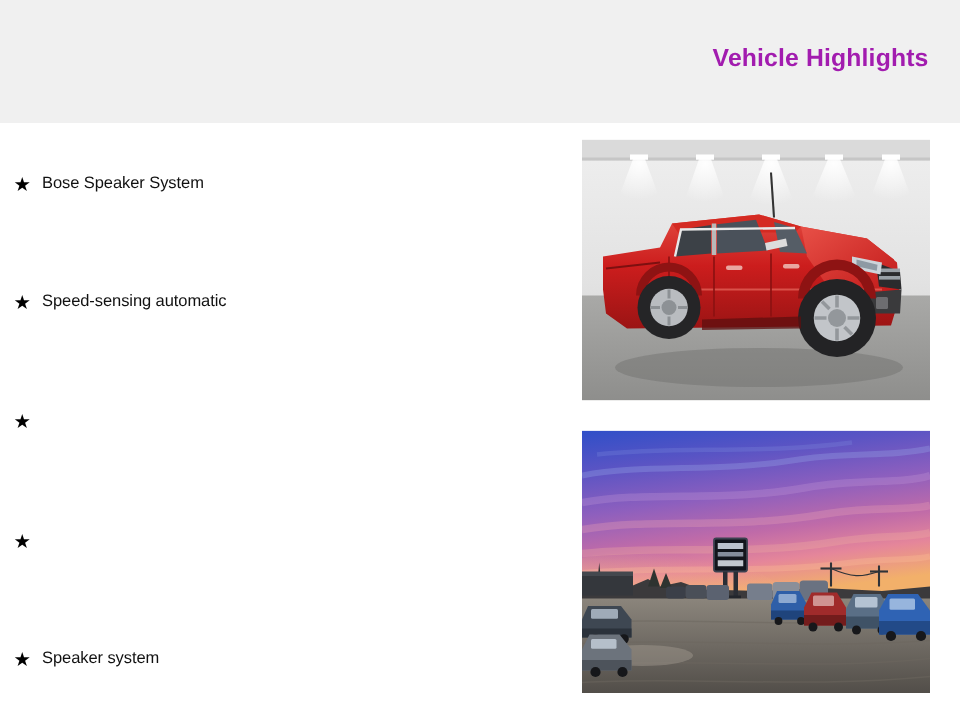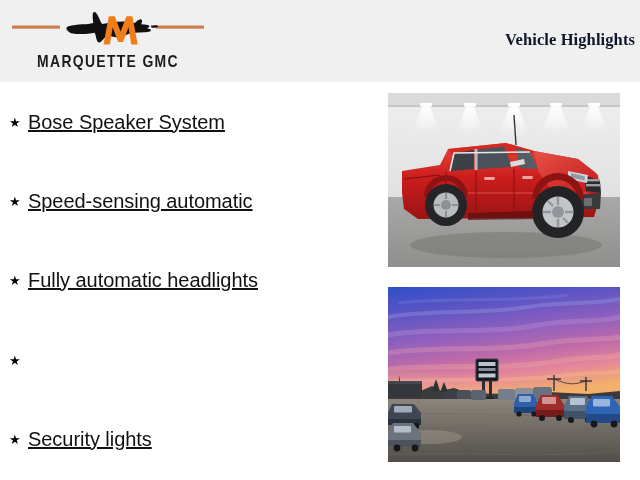--- a/index.html
+++ b/index.html
@@ -52,28 +52,27 @@
     font-size: 17px;
     letter-spacing: 1.6px;
     color: #1c1c1c;
     transform: scaleX(0.82);
     transform-origin: center top;
     white-space: nowrap;
   }
 
   .header-title {
     position: absolute;
-    right: 5px;
+    right: 21px;
     top: 30px;
     font-size: 16.5px;
     font-weight: bold;
-    color: #0f172a;
+    color: #a21caf;
     letter-spacing: 0.1px;
     white-space: nowrap;
-    font-family: Liberation Serif, serif;
   }
 
   
   .features {
     position: absolute;
     left: 0;
     top: 82px;
     width: 380px;
     height: 398px;
   }
@@ -95,24 +94,23 @@
   .bullet-star {
     font-size: 13px;
     line-height: 1;
     color: #000000;
     width: 19px;
     flex: 0 0 19px;
     text-align: left;
   }
 
   .feature-label {
-    font-size: 20px;
+    font-size: 11px;
     color: #111111;
     letter-spacing: -0.05px;
-    text-decoration: underline;
   }
 
   
   .photo {
     position: absolute;
     overflow: hidden;
     background: #ffffff;
   }
 
   .photo-truck {
@@ -129,134 +127,47 @@
     height: 175px;
   }
 
   .photo svg { display: block; width: 100%; height: 100%; }
 </style>
 </head>
 <body>
 
 <div class="header">
 
-  <div class="brand">
-
-    <div class="brand-mark">
-      <svg viewBox="0 0 200 48" xmlns="http://www.w3.org/2000/svg">
-
-        <rect x="4" y="21.5" width="48" height="3.2" fill="#cf7f4c"></rect>
-
-        <rect x="148" y="21.5" width="48" height="3.2" fill="#cf7f4c"></rect>
-
-        <path fill="#111111" d="
-          M 60.5 27.5
-          C 58 25.6 57.6 23.2 60.4 22.3
-          C 64.5 21 69.6 20.6 74.4 20.3
-          C 78.4 20.0 82.0 19.7 85.3 18.9
-          C 85.0 16.3 84.5 13.5 84.7 11.0
-          C 84.9 8.6 86.0 7.6 87.5 8.8
-          C 89.3 10.2 90.6 13.0 91.7 15.6
-          C 92.6 17.7 93.3 19.6 94.3 20.0
-          C 97.0 19.5 100.0 19.0 103.0 18.6
-          C 107.0 18.0 111.0 17.6 115.0 17.6
-          C 118.2 17.6 121.0 17.9 123.3 18.7
-          C 125.0 19.3 126.3 19.2 127.6 18.2
-          C 129.1 17.0 130.6 15.6 132.3 15.3
-          C 133.6 15.1 134.2 16.1 134.1 17.3
-          C 134.0 18.4 133.5 19.4 133.2 20.2
-          C 135.4 20.4 137.6 20.5 139.6 20.9
-          C 141.0 21.2 141.8 21.9 141.3 22.7
-          C 140.9 23.4 139.8 23.8 139.0 24.2
-          C 140.3 24.6 141.6 24.8 142.5 25.5
-          C 143.3 26.2 143.0 27.1 141.9 27.5
-          C 140.3 28.1 138.2 28.2 136.4 28.3
-          C 133.0 28.5 129.6 28.4 126.4 28.7
-          C 123.9 28.9 121.6 29.3 119.6 30.2
-          C 117.4 31.2 115.4 32.4 113.1 33.0
-          C 110.9 33.6 108.7 33.4 106.6 33.0
-          C 104.6 32.6 102.8 32.0 100.9 31.9
-          C 99.3 31.8 98.1 32.5 97.0 33.6
-          C 95.6 35.0 94.4 36.8 92.9 37.8
-          C 91.6 38.7 90.3 38.6 89.5 37.4
-          C 88.6 36.1 88.2 34.0 87.8 32.2
-          C 87.5 30.8 87.2 29.5 86.6 28.8
-          C 83.7 29.3 80.6 29.7 77.4 29.9
-          C 73.0 30.2 68.5 30.2 64.7 29.5
-          C 62.8 29.2 61.4 28.5 60.5 27.5
-          Z
-        "></path>
-
-        <path fill="#111111" d="
-          M 143.0 21.6
-          C 145.0 21.2 147.4 20.9 149.3 21.4
-          C 150.4 21.7 150.4 22.5 149.4 23.0
-          C 147.8 23.8 145.4 24.0 143.4 23.8
-          Z
-        "></path>
-
-        <path fill="#111111" d="
-          M 86.5 18.6
-          C 85.5 15.2 84.5 11.4 85.3 9.0
-          C 85.8 7.5 87.0 7.6 88.0 8.9
-          C 89.4 10.7 90.4 13.6 91.2 16.1
-          C 91.7 17.6 92.1 18.9 92.5 19.7
-          C 90.6 19.9 88.6 20.1 86.9 20.3
-          Z
-        "></path>
-
-        <path fill="#f07d1a" d="
-          M 95.5 40.5
-          L 100.8 12.2
-          L 106.8 12.2
-          L 112.6 27.8
-          L 118.4 12.2
-          L 124.4 12.2
-          L 129.7 40.5
-          L 123.3 40.5
-          L 120.5 23.2
-          L 115.1 38.0
-          L 110.1 38.0
-          L 104.7 23.2
-          L 101.9 40.5
-          Z
-        "></path>
-      </svg>
-    </div>
-
-    <div class="brand-name">MARQUETTE GMC</div>
-  </div>
 
   <div class="header-title">Vehicle Highlights</div>
 </div>
 
 <div class="features">
 
   <div class="feature-row r0">
     <span class="bullet-star">★</span>
     <span class="feature-label">Bose Speaker System</span>
   </div>
 
   <div class="feature-row r1">
     <span class="bullet-star">★</span>
     <span class="feature-label">Speed-sensing automatic</span>
   </div>
 
   <div class="feature-row r2">
     <span class="bullet-star">★</span>
-    <span class="feature-label">Fully automatic headlights</span>
   </div>
 
   <div class="feature-row r3">
     <span class="bullet-star">★</span>
   </div>
 
   <div class="feature-row r4">
     <span class="bullet-star">★</span>
-    <span class="feature-label">Security lights</span>
+    <span class="feature-label">Speaker system</span>
   </div>
 </div>
 
 <div class="photo photo-truck">
   <svg viewBox="0 0 232 174" xmlns="http://www.w3.org/2000/svg">
     <defs>
       <linearGradient id="wallG" x1="0" y1="0" x2="0" y2="1">
         <stop offset="0" stop-color="#efefef"></stop>
         <stop offset="0.55" stop-color="#e2e2e2"></stop>
         <stop offset="1" stop-color="#cfcfcf"></stop>

